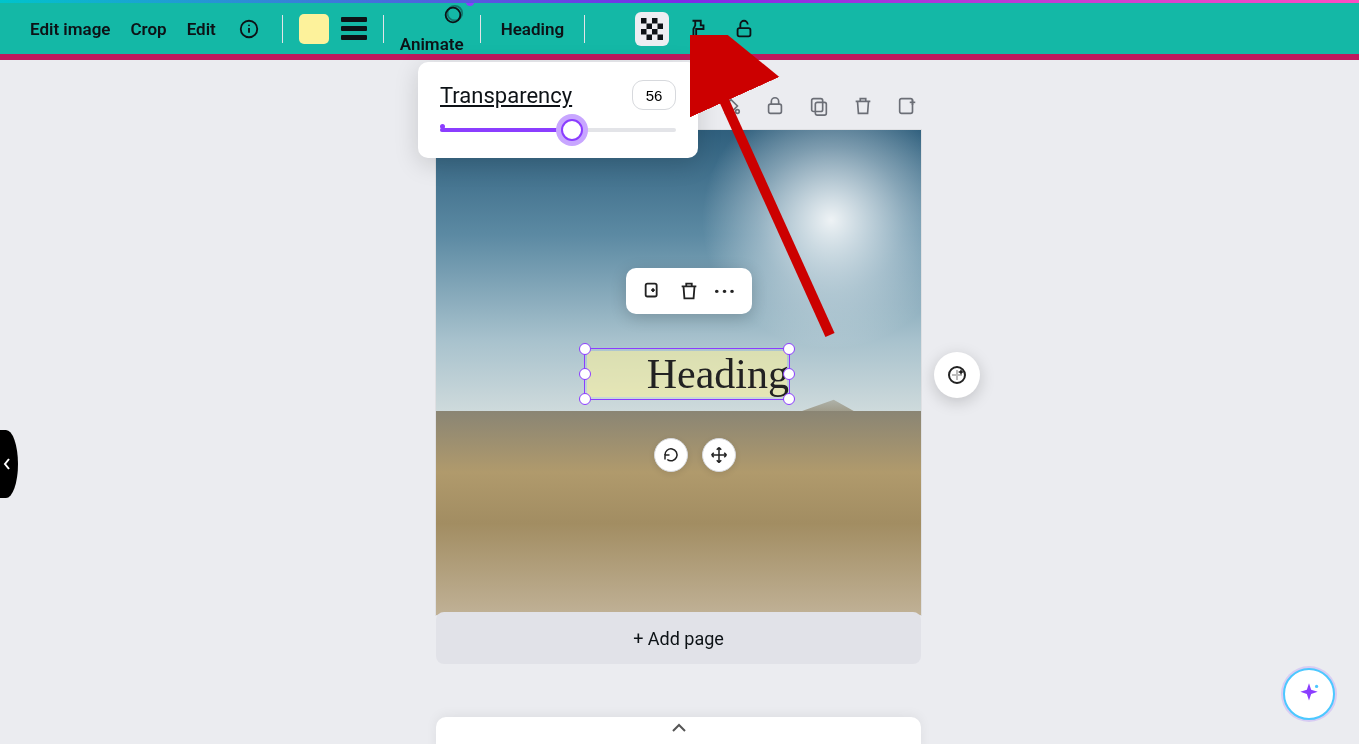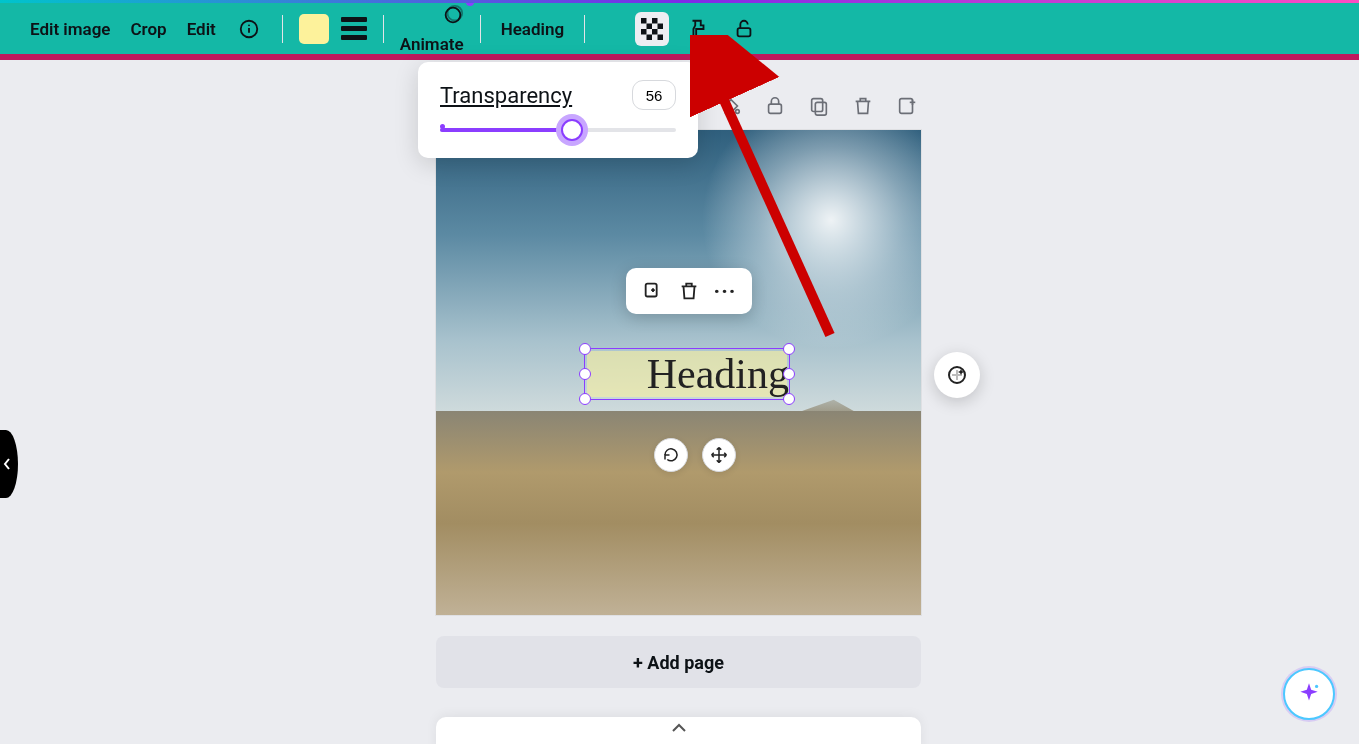--- a/index.html
+++ b/index.html
@@ -210,25 +210,25 @@
 
 .ai-btn {
   position: absolute; top: 352px; left: 934px;
   width: 46px; height: 46px; background: #fff; border-radius: 50%;
   box-shadow: 0 4px 16px rgba(0,0,0,.18);
   display:flex;align-items:center;justify-content:center;
   cursor: pointer; z-index: 36;
 }
 
 .add-page {
-  position: absolute; top: 636px; left: 436px;
+  position: absolute; top: 612px; left: 436px;
   width: 485px; height: 52px;
   background: #e1e2e8; border-radius: 8px;
   display:flex;align-items:center;justify-content:center;
-  font-size: 18px; font-weight: 700; color: #0d1216;
+  font-size: 18px; font-weight: 400; color: #0d1216;
   cursor: pointer;
 }
 
 .page-peek {
   position: absolute; top: 717px; left: 436px;
   width: 485px; height: 40px; background: #fff;
   border-radius: 10px 10px 0 0;
   box-shadow: 0 -2px 12px rgba(0,0,0,.06);
   display:flex;align-items:flex-start;justify-content:center;
   padding-top:6px; cursor:pointer;

